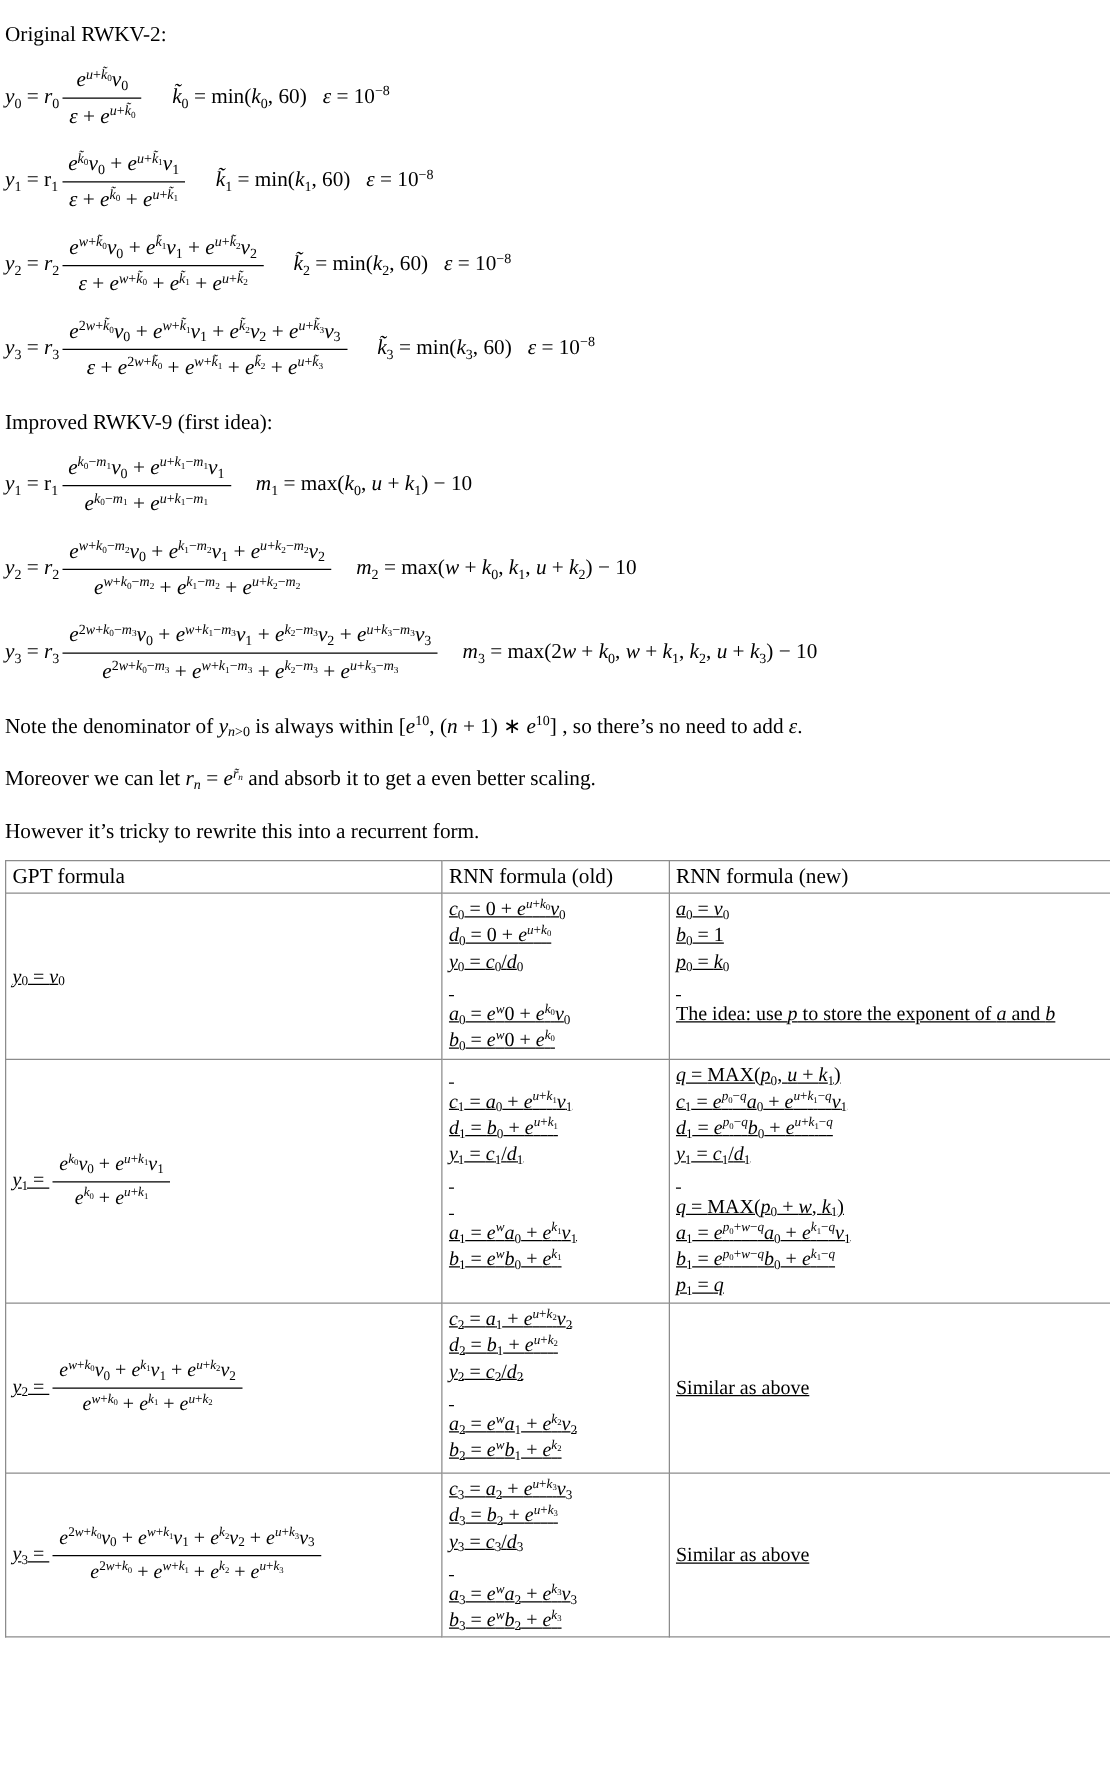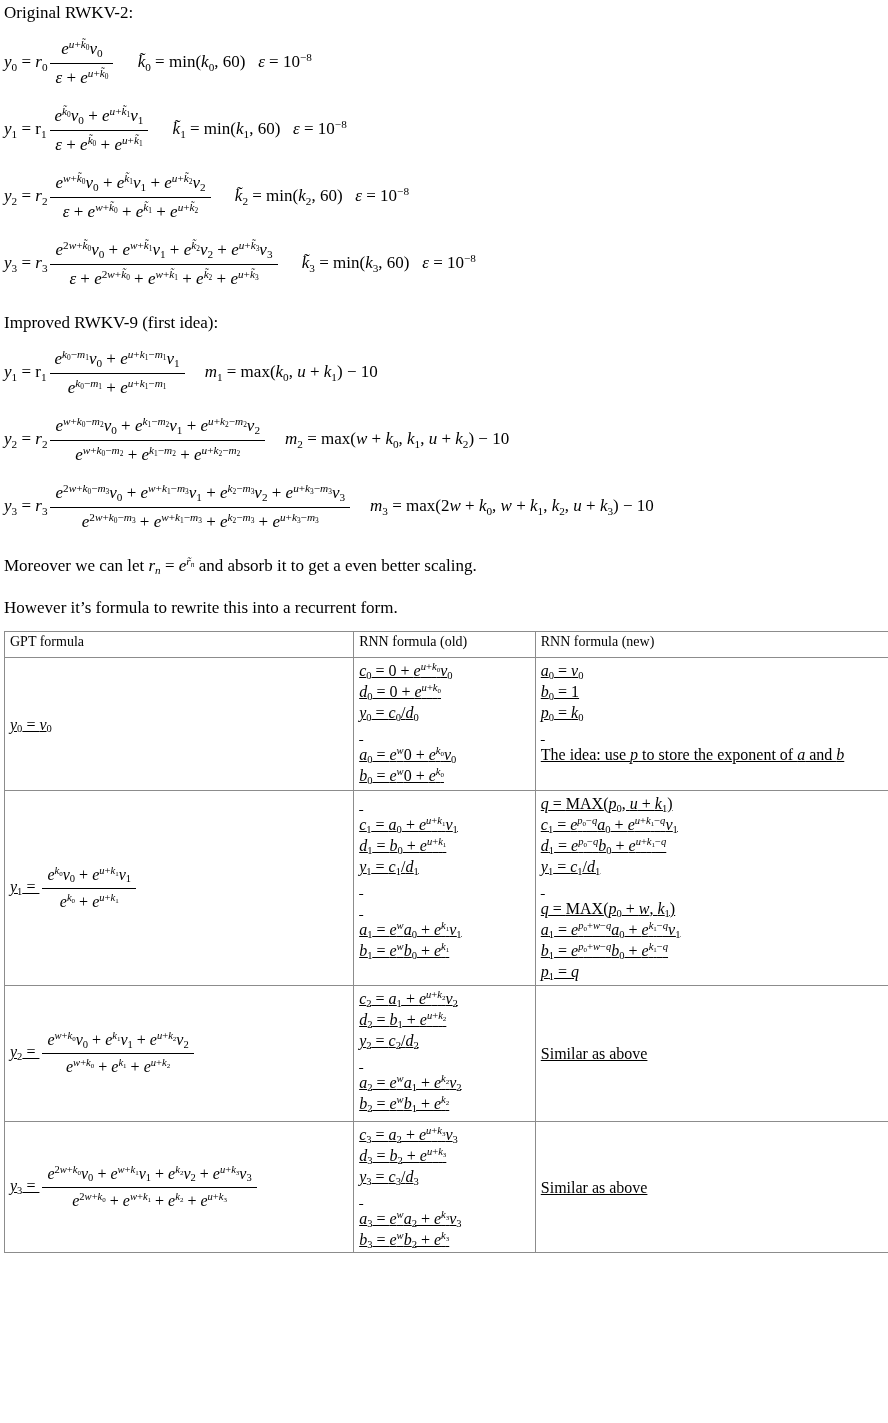--- a/index.html
+++ b/index.html
@@ -2,37 +2,37 @@
 <html><head>
 <meta charset="utf-8">
 <style>
   html,body{margin:0;padding:0;}
   body{
     width:888px;height:1423px;overflow:hidden;
     background:#ffffff;color:#000000;
     font-family:"Liberation Serif",serif;
     font-size:17px;
   }
-  .content{padding:2px 12px 0 4px;}
+  .content{padding:2px 12px 0 4px;margin-top:15px;}
   .b-text{margin-top:20px;line-height:22px;}
   .b-eq{margin-top:12px;line-height:26px;white-space:nowrap;}
   .flow > :first-child{margin-top:0;}
 
   
   .math i{font-style:italic;}
   sup{font-size:66%;line-height:0;position:relative;vertical-align:baseline;bottom:0.55em;}
   sub{font-size:66%;line-height:0;position:relative;vertical-align:baseline;top:0.28em;}
   .fr{display:inline-block;vertical-align:middle;text-align:center;margin:0 3px;}
   .fr .nu{display:block;padding:1px 5px 2px 5px;border-bottom:1px solid #000;line-height:24px;text-align:center;}
   .fr .de{display:block;padding:2px 5px 1px 5px;line-height:24px;}
 
   
   table{border-collapse:collapse;table-layout:fixed;width:888px;margin-top:12px;font-size:16px;}
   th,td{border:1px solid #8c8c8c;font-weight:normal;text-align:left;padding:2px 5px;vertical-align:top;}
-  th{font-size:14px;}
+  th{font-size:17px;}
   col.c1{width:348px;} col.c2{width:181px;} col.c3{width:355px;}
   thead tr{height:26px;}
   tbody tr:nth-child(1){height:133px;}
   tbody tr:nth-child(2){height:195px;}
   tbody tr:nth-child(3){height:136px;}
   tbody tr:nth-child(4){height:128px;}
   td.vc{vertical-align:middle;}
   td .ln{line-height:21px;min-height:21px;white-space:nowrap;text-decoration:underline;}
   td .ln .fr .nu{line-height:22px;}
   td .ln .fr .de{line-height:22px;}
@@ -45,22 +45,23 @@
   <div class="flow" id="flow">
       <div class="b-text">Original RWKV-2:</div>
       <div class="b-eq"><span class="math"><i>y</i><sub>0</sub>&nbsp;=&nbsp;<i>r</i><sub>0</sub><span class="fr"><span class="nu"><i>e</i><sup><i>u</i>+<i>k̃</i><sub>0</sub></sup><i>v</i><sub>0</sub></span><span class="de"><i>ε</i>&nbsp;+&nbsp;<i>e</i><sup><i>u</i>+<i>k̃</i><sub>0</sub></sup></span></span>&nbsp;&nbsp;&nbsp;&nbsp;&nbsp;<i>k̃</i><sub>0</sub>&nbsp;=&nbsp;<span class="rm">min</span>(<i>k</i><sub>0</sub>,&nbsp;60)&nbsp;&nbsp;&nbsp;<i>ε</i>&nbsp;=&nbsp;10<sup>−8</sup></span></div>
       <div class="b-eq"><span class="math"><i>y</i><sub>1</sub>&nbsp;=&nbsp;<span class="rm">r</span><sub>1</sub><span class="fr"><span class="nu"><i>e</i><sup><i>k̃</i><sub>0</sub></sup><i>v</i><sub>0</sub>&nbsp;+&nbsp;<i>e</i><sup><i>u</i>+<i>k̃</i><sub>1</sub></sup><i>v</i><sub>1</sub></span><span class="de"><i>ε</i>&nbsp;+&nbsp;<i>e</i><sup><i>k̃</i><sub>0</sub></sup>&nbsp;+&nbsp;<i>e</i><sup><i>u</i>+<i>k̃</i><sub>1</sub></sup></span></span>&nbsp;&nbsp;&nbsp;&nbsp;&nbsp;<i>k̃</i><sub>1</sub>&nbsp;=&nbsp;<span class="rm">min</span>(<i>k</i><sub>1</sub>,&nbsp;60)&nbsp;&nbsp;&nbsp;<i>ε</i>&nbsp;=&nbsp;10<sup>−8</sup></span></div>
       <div class="b-eq"><span class="math"><i>y</i><sub>2</sub>&nbsp;=&nbsp;<i>r</i><sub>2</sub><span class="fr"><span class="nu"><i>e</i><sup><i>w</i>+<i>k̃</i><sub>0</sub></sup><i>v</i><sub>0</sub>&nbsp;+&nbsp;<i>e</i><sup><i>k̃</i><sub>1</sub></sup><i>v</i><sub>1</sub>&nbsp;+&nbsp;<i>e</i><sup><i>u</i>+<i>k̃</i><sub>2</sub></sup><i>v</i><sub>2</sub></span><span class="de"><i>ε</i>&nbsp;+&nbsp;<i>e</i><sup><i>w</i>+<i>k̃</i><sub>0</sub></sup>&nbsp;+&nbsp;<i>e</i><sup><i>k̃</i><sub>1</sub></sup>&nbsp;+&nbsp;<i>e</i><sup><i>u</i>+<i>k̃</i><sub>2</sub></sup></span></span>&nbsp;&nbsp;&nbsp;&nbsp;&nbsp;<i>k̃</i><sub>2</sub>&nbsp;=&nbsp;<span class="rm">min</span>(<i>k</i><sub>2</sub>,&nbsp;60)&nbsp;&nbsp;&nbsp;<i>ε</i>&nbsp;=&nbsp;10<sup>−8</sup></span></div>
       <div class="b-eq"><span class="math"><i>y</i><sub>3</sub>&nbsp;=&nbsp;<i>r</i><sub>3</sub><span class="fr"><span class="nu"><i>e</i><sup>2<i>w</i>+<i>k̃</i><sub>0</sub></sup><i>v</i><sub>0</sub>&nbsp;+&nbsp;<i>e</i><sup><i>w</i>+<i>k̃</i><sub>1</sub></sup><i>v</i><sub>1</sub>&nbsp;+&nbsp;<i>e</i><sup><i>k̃</i><sub>2</sub></sup><i>v</i><sub>2</sub>&nbsp;+&nbsp;<i>e</i><sup><i>u</i>+<i>k̃</i><sub>3</sub></sup><i>v</i><sub>3</sub></span><span class="de"><i>ε</i>&nbsp;+&nbsp;<i>e</i><sup>2<i>w</i>+<i>k̃</i><sub>0</sub></sup>&nbsp;+&nbsp;<i>e</i><sup><i>w</i>+<i>k̃</i><sub>1</sub></sup>&nbsp;+&nbsp;<i>e</i><sup><i>k̃</i><sub>2</sub></sup>&nbsp;+&nbsp;<i>e</i><sup><i>u</i>+<i>k̃</i><sub>3</sub></sup></span></span>&nbsp;&nbsp;&nbsp;&nbsp;&nbsp;<i>k̃</i><sub>3</sub>&nbsp;=&nbsp;<span class="rm">min</span>(<i>k</i><sub>3</sub>,&nbsp;60)&nbsp;&nbsp;&nbsp;<i>ε</i>&nbsp;=&nbsp;10<sup>−8</sup></span></div>
       <div class="b-text">Improved RWKV-9 (first idea):</div>
       <div class="b-eq"><span class="math"><i>y</i><sub>1</sub>&nbsp;=&nbsp;<span class="rm">r</span><sub>1</sub><span class="fr"><span class="nu"><i>e</i><sup><i>k</i><sub>0</sub>−<i>m</i><sub>1</sub></sup><i>v</i><sub>0</sub>&nbsp;+&nbsp;<i>e</i><sup><i>u</i>+<i>k</i><sub>1</sub>−<i>m</i><sub>1</sub></sup><i>v</i><sub>1</sub></span><span class="de"><i>e</i><sup><i>k</i><sub>0</sub>−<i>m</i><sub>1</sub></sup>&nbsp;+&nbsp;<i>e</i><sup><i>u</i>+<i>k</i><sub>1</sub>−<i>m</i><sub>1</sub></sup></span></span>&nbsp;&nbsp;&nbsp;&nbsp;<i>m</i><sub>1</sub>&nbsp;=&nbsp;<span class="rm">max</span>(<i>k</i><sub>0</sub>,&nbsp;<i>u</i>&nbsp;+&nbsp;<i>k</i><sub>1</sub>)&nbsp;−&nbsp;10</span></div>
       <div class="b-eq"><span class="math"><i>y</i><sub>2</sub>&nbsp;=&nbsp;<i>r</i><sub>2</sub><span class="fr"><span class="nu"><i>e</i><sup><i>w</i>+<i>k</i><sub>0</sub>−<i>m</i><sub>2</sub></sup><i>v</i><sub>0</sub>&nbsp;+&nbsp;<i>e</i><sup><i>k</i><sub>1</sub>−<i>m</i><sub>2</sub></sup><i>v</i><sub>1</sub>&nbsp;+&nbsp;<i>e</i><sup><i>u</i>+<i>k</i><sub>2</sub>−<i>m</i><sub>2</sub></sup><i>v</i><sub>2</sub></span><span class="de"><i>e</i><sup><i>w</i>+<i>k</i><sub>0</sub>−<i>m</i><sub>2</sub></sup>&nbsp;+&nbsp;<i>e</i><sup><i>k</i><sub>1</sub>−<i>m</i><sub>2</sub></sup>&nbsp;+&nbsp;<i>e</i><sup><i>u</i>+<i>k</i><sub>2</sub>−<i>m</i><sub>2</sub></sup></span></span>&nbsp;&nbsp;&nbsp;&nbsp;<i>m</i><sub>2</sub>&nbsp;=&nbsp;<span class="rm">max</span>(<i>w</i>&nbsp;+&nbsp;<i>k</i><sub>0</sub>,&nbsp;<i>k</i><sub>1</sub>,&nbsp;<i>u</i>&nbsp;+&nbsp;<i>k</i><sub>2</sub>)&nbsp;−&nbsp;10</span></div>
       <div class="b-eq"><span class="math"><i>y</i><sub>3</sub>&nbsp;=&nbsp;<i>r</i><sub>3</sub><span class="fr"><span class="nu"><i>e</i><sup>2<i>w</i>+<i>k</i><sub>0</sub>−<i>m</i><sub>3</sub></sup><i>v</i><sub>0</sub>&nbsp;+&nbsp;<i>e</i><sup><i>w</i>+<i>k</i><sub>1</sub>−<i>m</i><sub>3</sub></sup><i>v</i><sub>1</sub>&nbsp;+&nbsp;<i>e</i><sup><i>k</i><sub>2</sub>−<i>m</i><sub>3</sub></sup><i>v</i><sub>2</sub>&nbsp;+&nbsp;<i>e</i><sup><i>u</i>+<i>k</i><sub>3</sub>−<i>m</i><sub>3</sub></sup><i>v</i><sub>3</sub></span><span class="de"><i>e</i><sup>2<i>w</i>+<i>k</i><sub>0</sub>−<i>m</i><sub>3</sub></sup>&nbsp;+&nbsp;<i>e</i><sup><i>w</i>+<i>k</i><sub>1</sub>−<i>m</i><sub>3</sub></sup>&nbsp;+&nbsp;<i>e</i><sup><i>k</i><sub>2</sub>−<i>m</i><sub>3</sub></sup>&nbsp;+&nbsp;<i>e</i><sup><i>u</i>+<i>k</i><sub>3</sub>−<i>m</i><sub>3</sub></sup></span></span>&nbsp;&nbsp;&nbsp;&nbsp;<i>m</i><sub>3</sub>&nbsp;=&nbsp;<span class="rm">max</span>(2<i>w</i>&nbsp;+&nbsp;<i>k</i><sub>0</sub>,&nbsp;<i>w</i>&nbsp;+&nbsp;<i>k</i><sub>1</sub>,&nbsp;<i>k</i><sub>2</sub>,&nbsp;<i>u</i>&nbsp;+&nbsp;<i>k</i><sub>3</sub>)&nbsp;−&nbsp;10</span></div>
+      <div class="b-text">Note the denominator of <span class="math"><i>y</i><sub><i>n</i>&gt;0</sub></span> is always within <span class="math">[<i>e</i><sup>10</sup>,&nbsp;(<i>n</i>&nbsp;+&nbsp;1)&nbsp;∗&nbsp;<i>e</i><sup>10</sup>]</span> , so there’s no need to add <span class="math"><i>ε</i></span>.</div>
       <div class="b-text">Moreover we can let <span class="math"><i>r</i><sub><i>n</i></sub>&nbsp;=&nbsp;<i>e</i><sup><i>r̃</i><sub><i>n</i></sub></sup></span> and absorb it to get a even better scaling.</div>
-      <div class="b-text">However it’s formula to rewrite this into a recurrent form.</div>
+      <div class="b-text">However it’s tricky to rewrite this into a recurrent form.</div>
     </div>
 
   <table id="cmp">
     <colgroup>
         <col class="c1">
         <col class="c2">
         <col class="c3">
       </colgroup>
     <thead>
       <tr>

